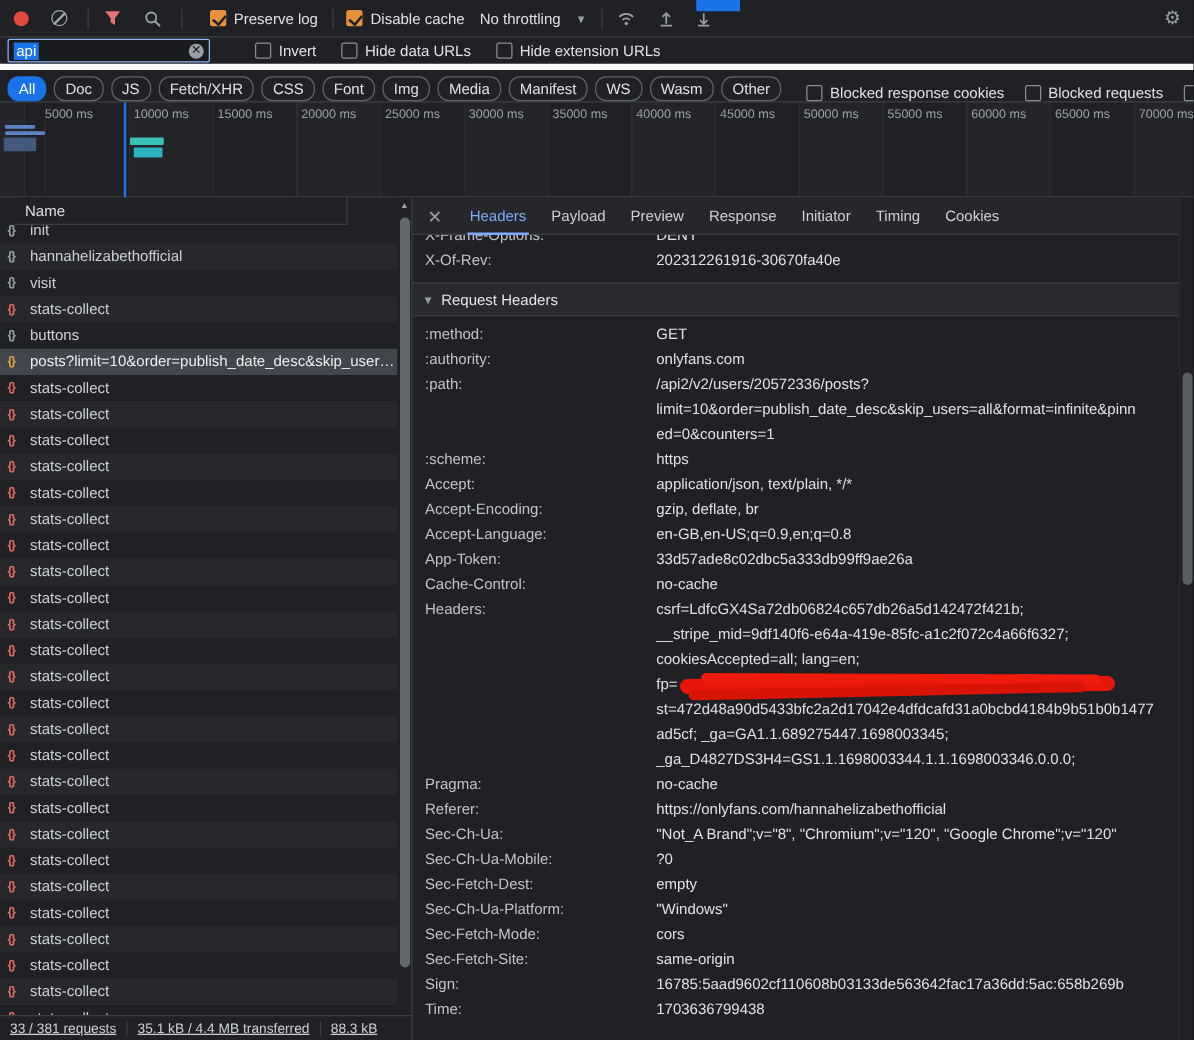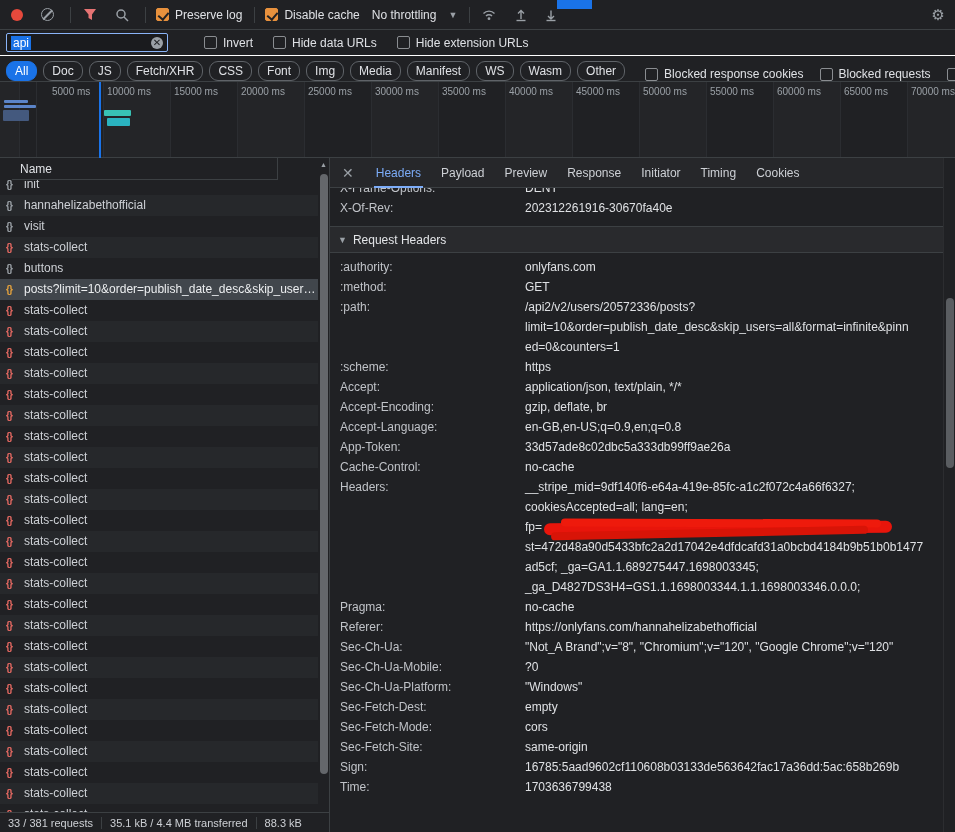--- a/index.html
+++ b/index.html
@@ -4,21 +4,21 @@
 <style>
   * { box-sizing: border-box; margin: 0; padding: 0; }
   html,body { background:#101114; }
   .app {
     position: relative; width: 955px; height: 832px;
     background: #202124; color: #cdd0d5; overflow: hidden;
     font: 12px "Liberation Sans", sans-serif;
   }
   .bar { position: absolute; left: 0; right: 0; display: flex; align-items: center; }
   .t-top    { top: 0;  height: 30px; border-bottom: 1px solid #3c4043; }
-  .t-filter { top: 30px; height: 26px; border-bottom: 1px solid #ffffff; }
+  .t-filter { top: 30px; height: 26px; border-bottom: 5px solid #ffffff; }
   .t-types  { top: 56px; height: 26px; border-bottom: 1px solid #3c4043; align-items: flex-end; }
 
   .vdiv { width: 1px; height: 16px; background: #3c4043; margin-left: 12px; }
   .icon-btn { display: inline-flex; align-items: center; justify-content: center;
               width: 22px; height: 22px; cursor: pointer; }
   .rec-dot { width: 12px; height: 12px; border-radius: 50%; background: #e5493c; }
   .clear-glyph { position: relative; width: 13px; height: 13px; border: 1.5px solid #9aa0a6; border-radius: 50%; }
   .clear-glyph::after { content:""; position:absolute; left:-1px; top:4.5px; width:13px; height:1.5px;
                         background:#9aa0a6; transform: rotate(-45deg); }
   svg.ic { display:block; }
@@ -96,21 +96,21 @@
   .redact::after { content:""; position:absolute; left:2%; right:7%; bottom:-3px; height:8px;
     background:#d81407; border-radius:5px; transform:rotate(-0.8deg); }
 
   .right-sb { position:absolute; right:0; top:158px; width:12px; bottom:0; z-index:3;
     background:#202124; border-left:1px solid #2c2d30; }
   .right-sb .thumb { position:absolute; left:2px; top:140px; width:8px; height:170px; border-radius:4px; background:#5a5d61; }
 
   .status-bar { position:absolute; left:0; top:812px; width:330px; height:20px; z-index:4;
     background:#202124; border-top:1px solid #3c4043; border-right:1px solid #3c4043;
     display:flex; align-items:center; font-size:11px; color:#cdd0d5; white-space:nowrap; overflow:hidden; }
-  .status-bar .seg { padding:0 8px; }
+  .status-bar .seg { padding:0 8px;text-decoration:underline; }
   .status-bar .sdiv { width:1px; height:12px; background:#3c4043; }
   .spacer { flex:1; }
 </style>
 </head>
 <body>
 
 <div class="app">
 
   <div class="bar t-top">
     <span class="icon-btn" style="margin-left:6px">
@@ -125,21 +125,21 @@
         <path d="M1 1h12L9 6.5V12L5.5 10V6.5Z" fill="#e57373"></path>
       </svg>
     </span>
     <span class="icon-btn" style="margin-left:10px">
       <svg class="ic" width="14" height="14" viewBox="0 0 14 14">
         <circle cx="6" cy="6" r="4" fill="none" stroke="#9aa0a6" stroke-width="1.5"></circle>
         <path d="M9 9l4 4" stroke="#9aa0a6" stroke-width="1.5"></path>
       </svg>
     </span>
     <span class="vdiv"></span>
-    <label class="cb-wrap" style="margin-left:10px">
+    <label class="cb-wrap" style="margin-left:22px">
       <span class="cb checked"></span>
       <span>Preserve log</span>
     </label>
     <span class="vdiv"></span>
     <label class="cb-wrap" style="margin-left:10px">
       <span class="cb checked"></span>
       <span>Disable cache</span>
     </label>
     <span class="cb-wrap" style="margin-left:12px">
       <span>No throttling</span>
@@ -212,21 +212,21 @@
       <span class="cb"></span>
       <span>Blocked requests</span>
     </label>
     <label class="cb-wrap" style="margin-left:16px">
       <span class="cb"></span>
 
     </label>
   </div>
 
   <div class="overview">
-    <span class="tick" style="left:52px">5000 ms</span>
+    <span class="tick" style="left:36px">5000 ms</span>
     <span class="tick" style="left:107px">10000 ms</span>
     <span class="tick" style="left:174px">15000 ms</span>
     <span class="tick" style="left:241px">20000 ms</span>
     <span class="tick" style="left:308px">25000 ms</span>
     <span class="tick" style="left:375px">30000 ms</span>
     <span class="tick" style="left:442px">35000 ms</span>
     <span class="tick" style="left:509px">40000 ms</span>
     <span class="tick" style="left:576px">45000 ms</span>
     <span class="tick" style="left:643px">50000 ms</span>
     <span class="tick" style="left:710px">55000 ms</span>
@@ -303,26 +303,26 @@
           <span class="hname">X-Of-Rev:</span>
           <span class="hvalue">202312261916-30670fa40e</span>
         </div>
       </div>
     <div class="section-band">
       <span class="tri">▼</span>
       <span>Request Headers</span>
     </div>
     <div class="hdr-list">
         <div class="hrow">
+          <span class="hname">:method:</span>
+          <span class="hvalue">GET</span>
+        </div>
+        <div class="hrow">
           <span class="hname">:authority:</span>
           <span class="hvalue">onlyfans.com</span>
-        </div>
-        <div class="hrow">
-          <span class="hname">:method:</span>
-          <span class="hvalue">GET</span>
         </div>
         <div class="hrow">
           <span class="hname">:path:</span>
           <span class="hvalue">
             <div class="vline">/api2/v2/users/20572336/posts?</div>
             <div class="vline">limit=10&amp;order=publish_date_desc&amp;skip_users=all&amp;format=infinite&amp;pinn</div>
             <div class="vline">ed=0&amp;counters=1</div>
           </span>
         </div>
         <div class="hrow">
@@ -345,20 +345,21 @@
           <span class="hname">App-Token:</span>
           <span class="hvalue">33d57ade8c02dbc5a333db99ff9ae26a</span>
         </div>
         <div class="hrow">
           <span class="hname">Cache-Control:</span>
           <span class="hvalue">no-cache</span>
         </div>
         <div class="hrow">
           <span class="hname">Headers:</span>
           <span class="hvalue">
+            <div class="vline"><span>csrf=LdfcGX4Sa72db06824c657db26a5d142472f421b;</span></div>
             <div class="vline"><span>__stripe_mid=9df140f6-e64a-419e-85fc-a1c2f072c4a66f6327;</span></div>
             <div class="vline"><span>cookiesAccepted=all; lang=en;</span></div>
             <div class="vline"><span>fp=</span><span class="redact" style="width: 348px;"></span></div>
             <div class="vline"><span>st=472d48a90d5433bfc2a2d17042e4dfdcafd31a0bcbd4184b9b51b0b1477</span></div>
             <div class="vline"><span>ad5cf; _ga=GA1.1.689275447.1698003345;</span></div>
             <div class="vline"><span>_ga_D4827DS3H4=GS1.1.1698003344.1.1.1698003346.0.0.0;</span></div>
           </span>
         </div>
         <div class="hrow">
           <span class="hname">Pragma:</span>
@@ -370,26 +371,26 @@
         </div>
         <div class="hrow">
           <span class="hname">Sec-Ch-Ua:</span>
           <span class="hvalue">"Not_A Brand";v="8", "Chromium";v="120", "Google Chrome";v="120"</span>
         </div>
         <div class="hrow">
           <span class="hname">Sec-Ch-Ua-Mobile:</span>
           <span class="hvalue">?0</span>
         </div>
         <div class="hrow">
+          <span class="hname">Sec-Fetch-Dest:</span>
+          <span class="hvalue">empty</span>
+        </div>
+        <div class="hrow">
           <span class="hname">Sec-Ch-Ua-Platform:</span>
           <span class="hvalue">"Windows"</span>
-        </div>
-        <div class="hrow">
-          <span class="hname">Sec-Fetch-Dest:</span>
-          <span class="hvalue">empty</span>
         </div>
         <div class="hrow">
           <span class="hname">Sec-Fetch-Mode:</span>
           <span class="hvalue">cors</span>
         </div>
         <div class="hrow">
           <span class="hname">Sec-Fetch-Site:</span>
           <span class="hvalue">same-origin</span>
         </div>
         <div class="hrow">

